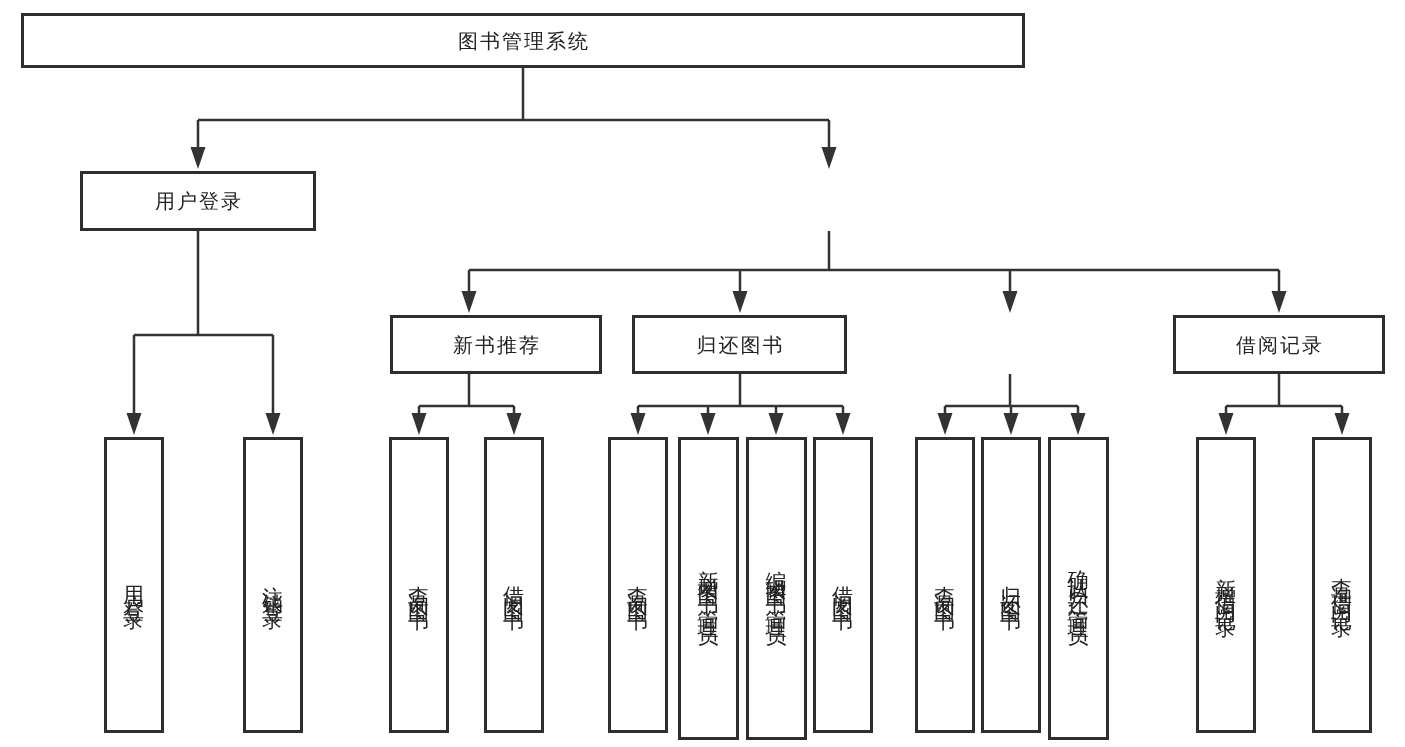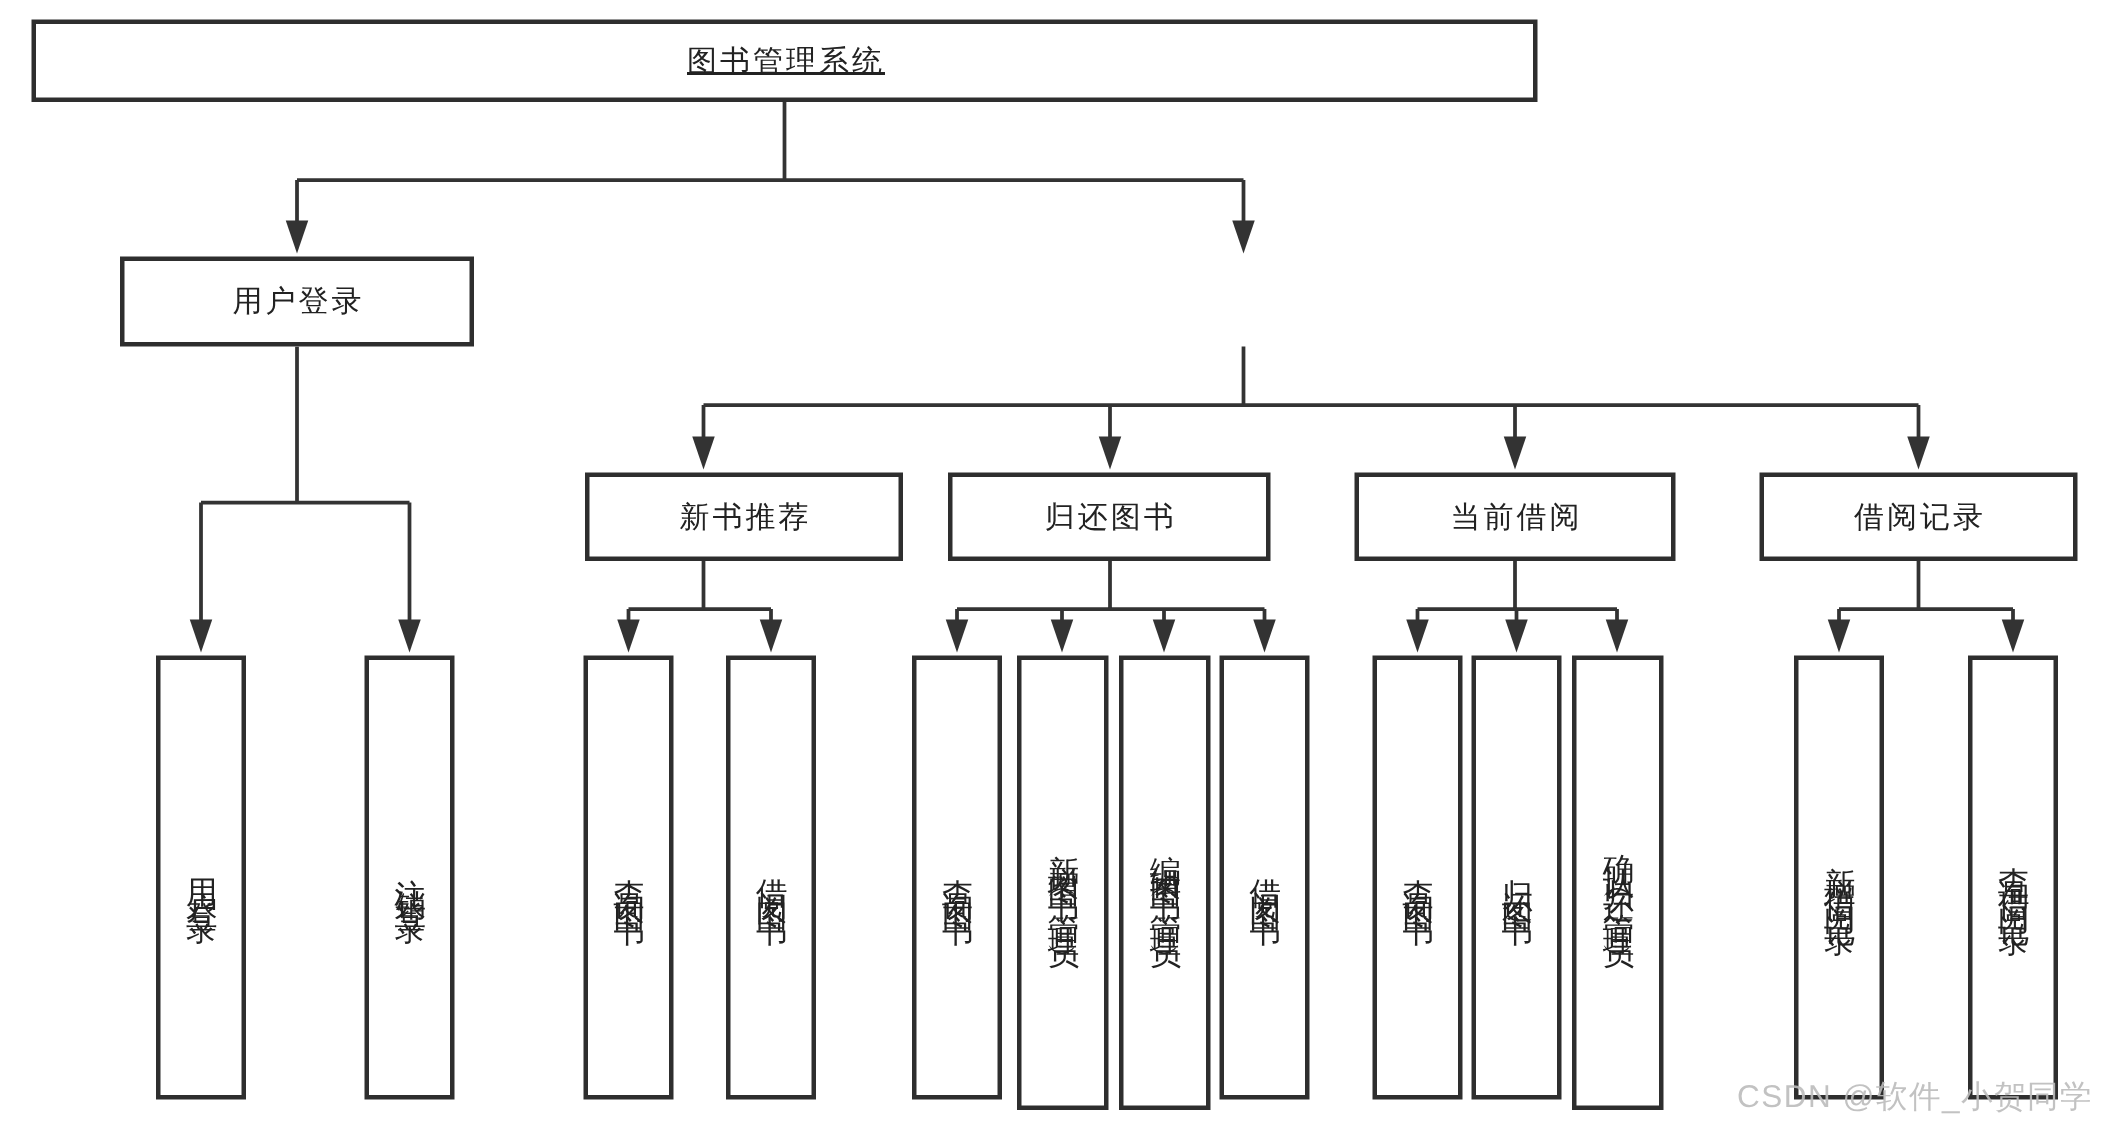--- a/index.html
+++ b/index.html
@@ -92,36 +92,33 @@
       <polygon points="776,435 768.5,413 783.5,413"></polygon>
       <polygon points="843,435 835.5,413 850.5,413"></polygon>
       <polygon points="945,435 937.5,413 952.5,413"></polygon>
       <polygon points="1011,435 1003.5,413 1018.5,413"></polygon>
       <polygon points="1078,435 1070.5,413 1085.5,413"></polygon>
       <polygon points="1226,435 1218.5,413 1233.5,413"></polygon>
       <polygon points="1342,435 1334.5,413 1349.5,413"></polygon>
     </g>
   </svg>
 
-  <div class="box" style="left:21px;top:13px;width:1004px;height:55px;text-decoration:underline;">
+  <div class="box" style="left:21px;top:13px;width:1004px;height:55px;">
     <span class="h-label">图书管理系统</span>
   </div>
 
   <div class="box" style="left:80px;top:171px;width:236px;height:60px;">
     <span class="h-label">用户登录</span>
   </div>
 
   <div class="box" style="left:363px;top:315px;width:212px;height:59px;margin-left:27px;">
     <span class="h-label">新书推荐</span>
   </div>
   <div class="box" style="left:632px;top:315px;width:215px;height:59px;">
     <span class="h-label">归还图书</span>
-  </div>
-  <div class="box" style="left:903px;top:315px;width:214px;height:59px;">
-    <span class="h-label">当前借阅</span>
   </div>
   <div class="box" style="left:1173px;top:315px;width:212px;height:59px;">
     <span class="h-label">借阅记录</span>
   </div>
 
   <div class="box leaf" style="left:104px;top:437px;width:60px;height:296px;">
     <span class="v-label">用户登录</span>
   </div>
   <div class="box leaf" style="left:243px;top:437px;width:60px;height:296px;">
     <span class="v-label">注销登录</span>
@@ -157,15 +154,14 @@
     <span class="v-label">确认归还（管理员）</span>
   </div>
 
   <div class="box leaf" style="left:1196px;top:437px;width:60px;height:296px;">
     <span class="v-label">新增借阅记录</span>
   </div>
   <div class="box leaf" style="left:1312px;top:437px;width:60px;height:296px;">
     <span class="v-label">查询借阅记录</span>
   </div>
 
-  <div id="watermark">CSDN @软件_小贺同学</div>
 
 </div>
 
 </body></html>

